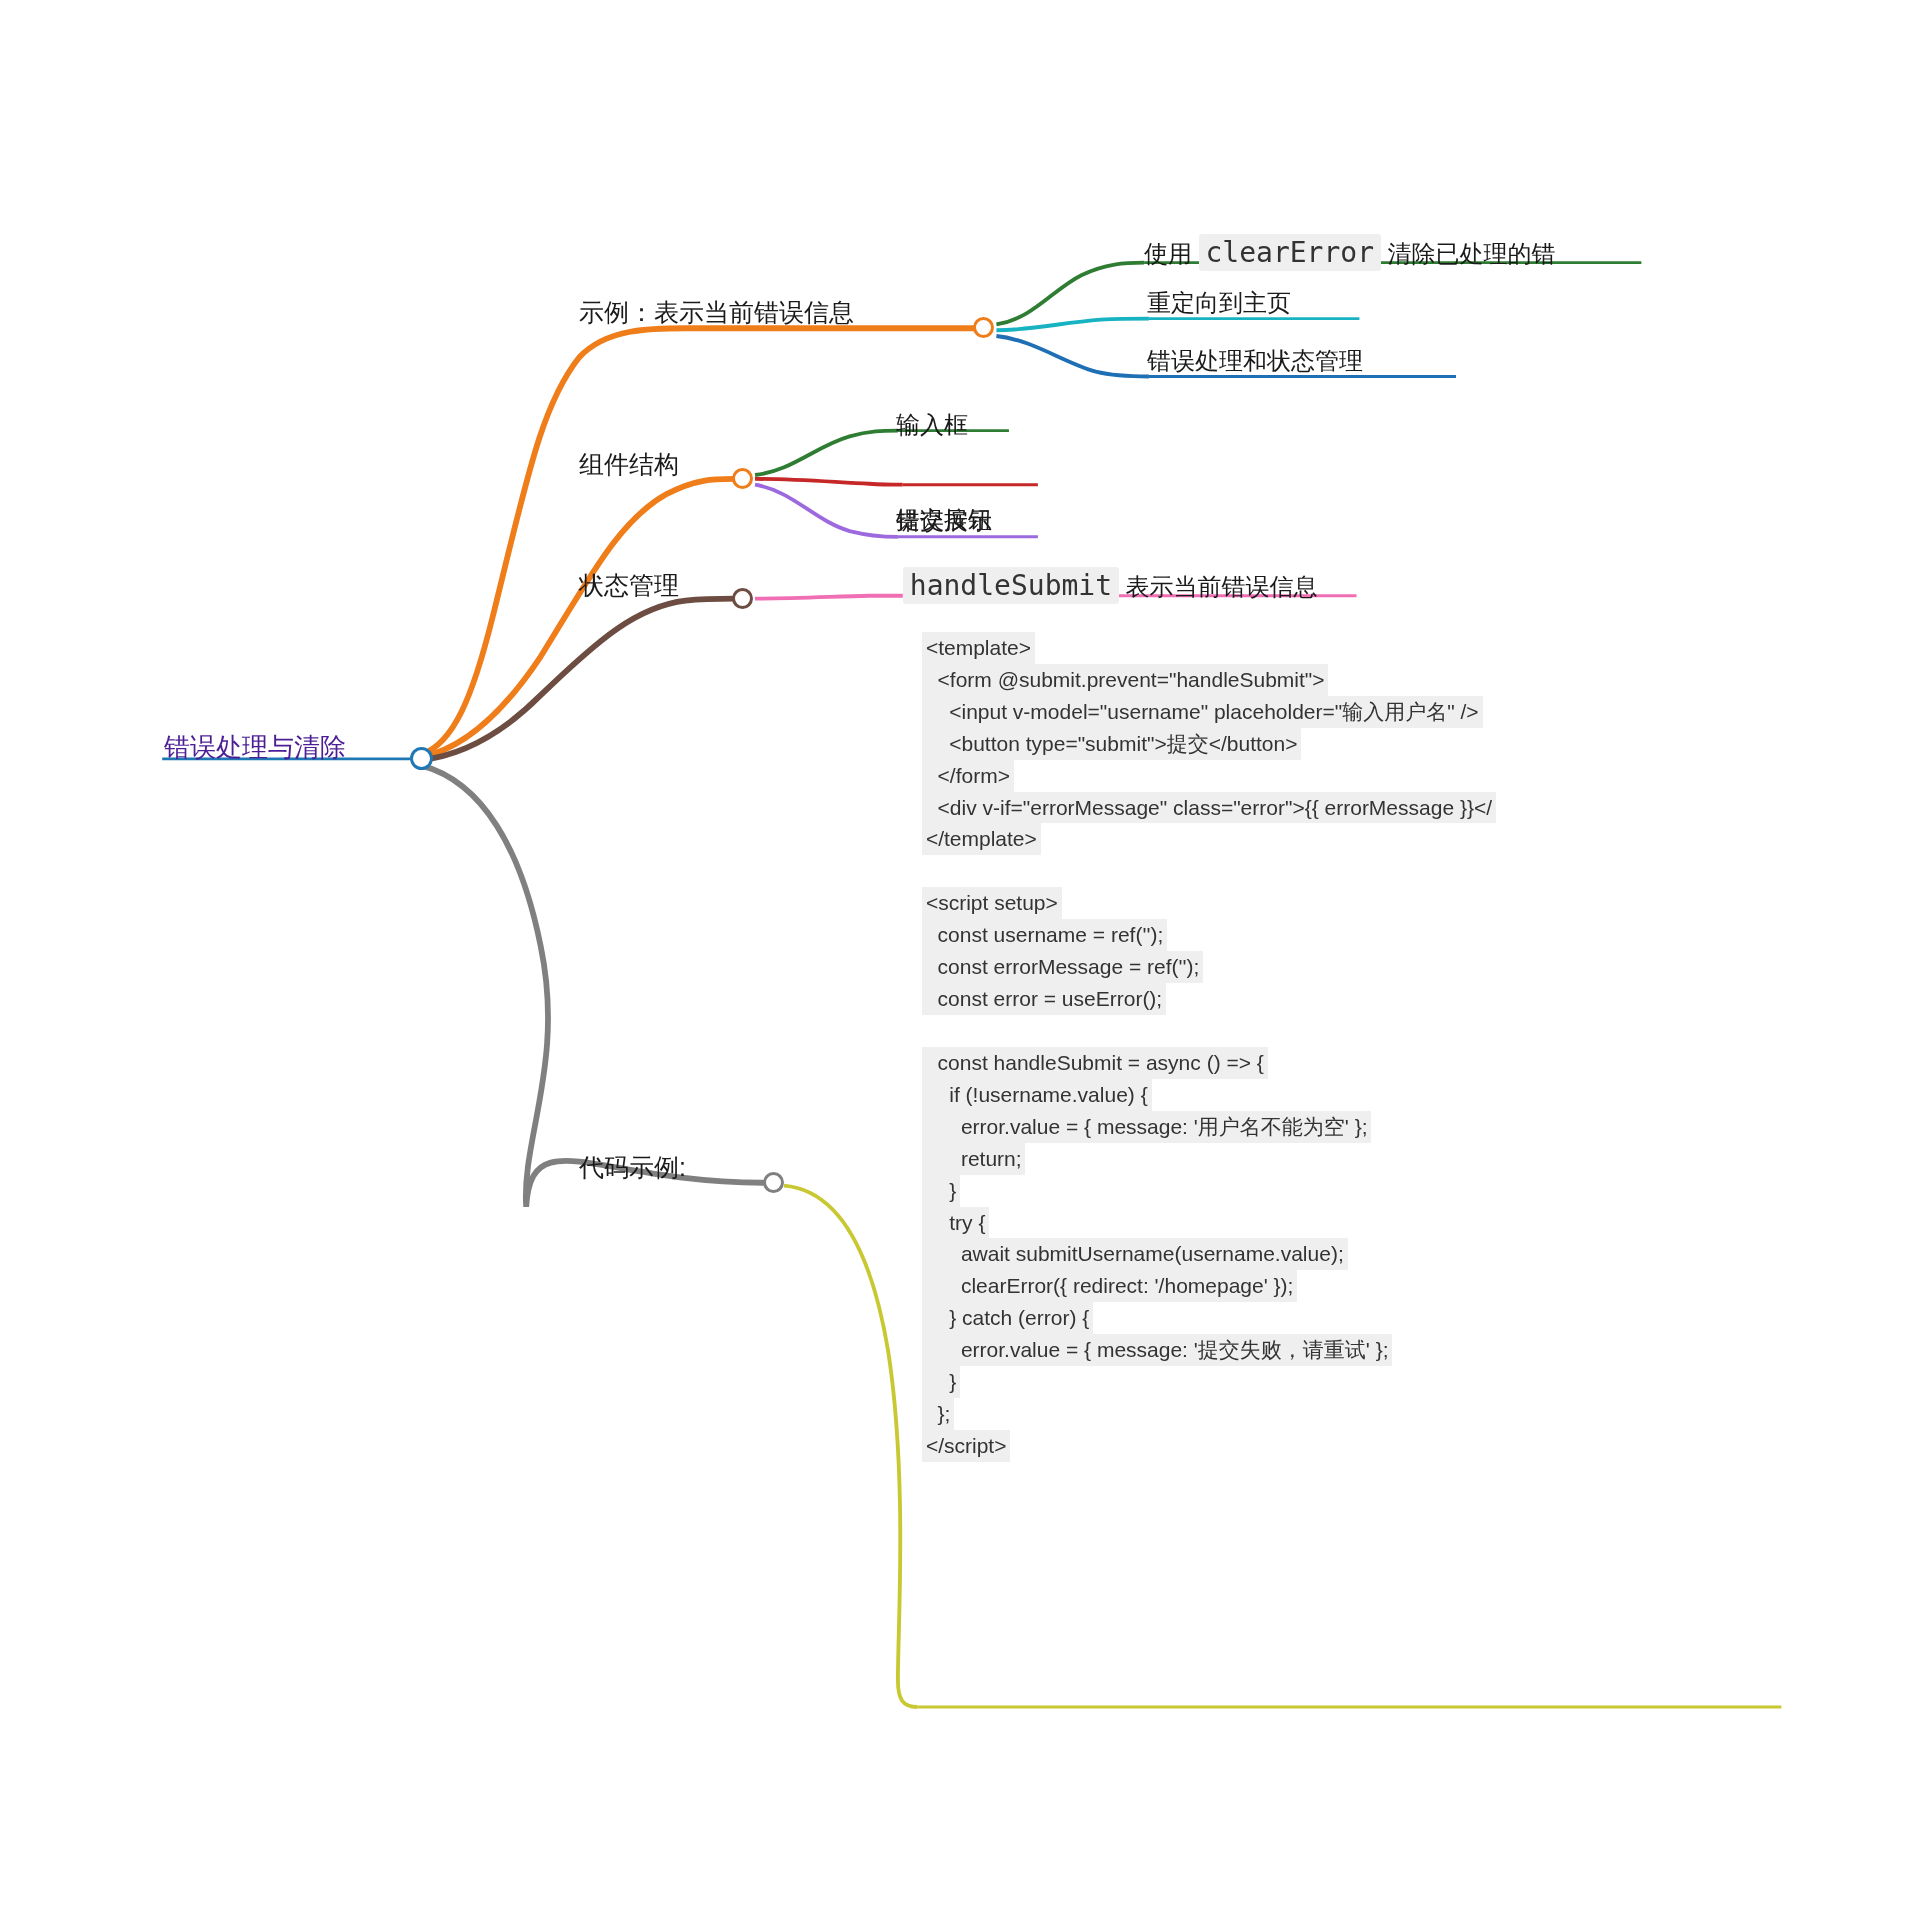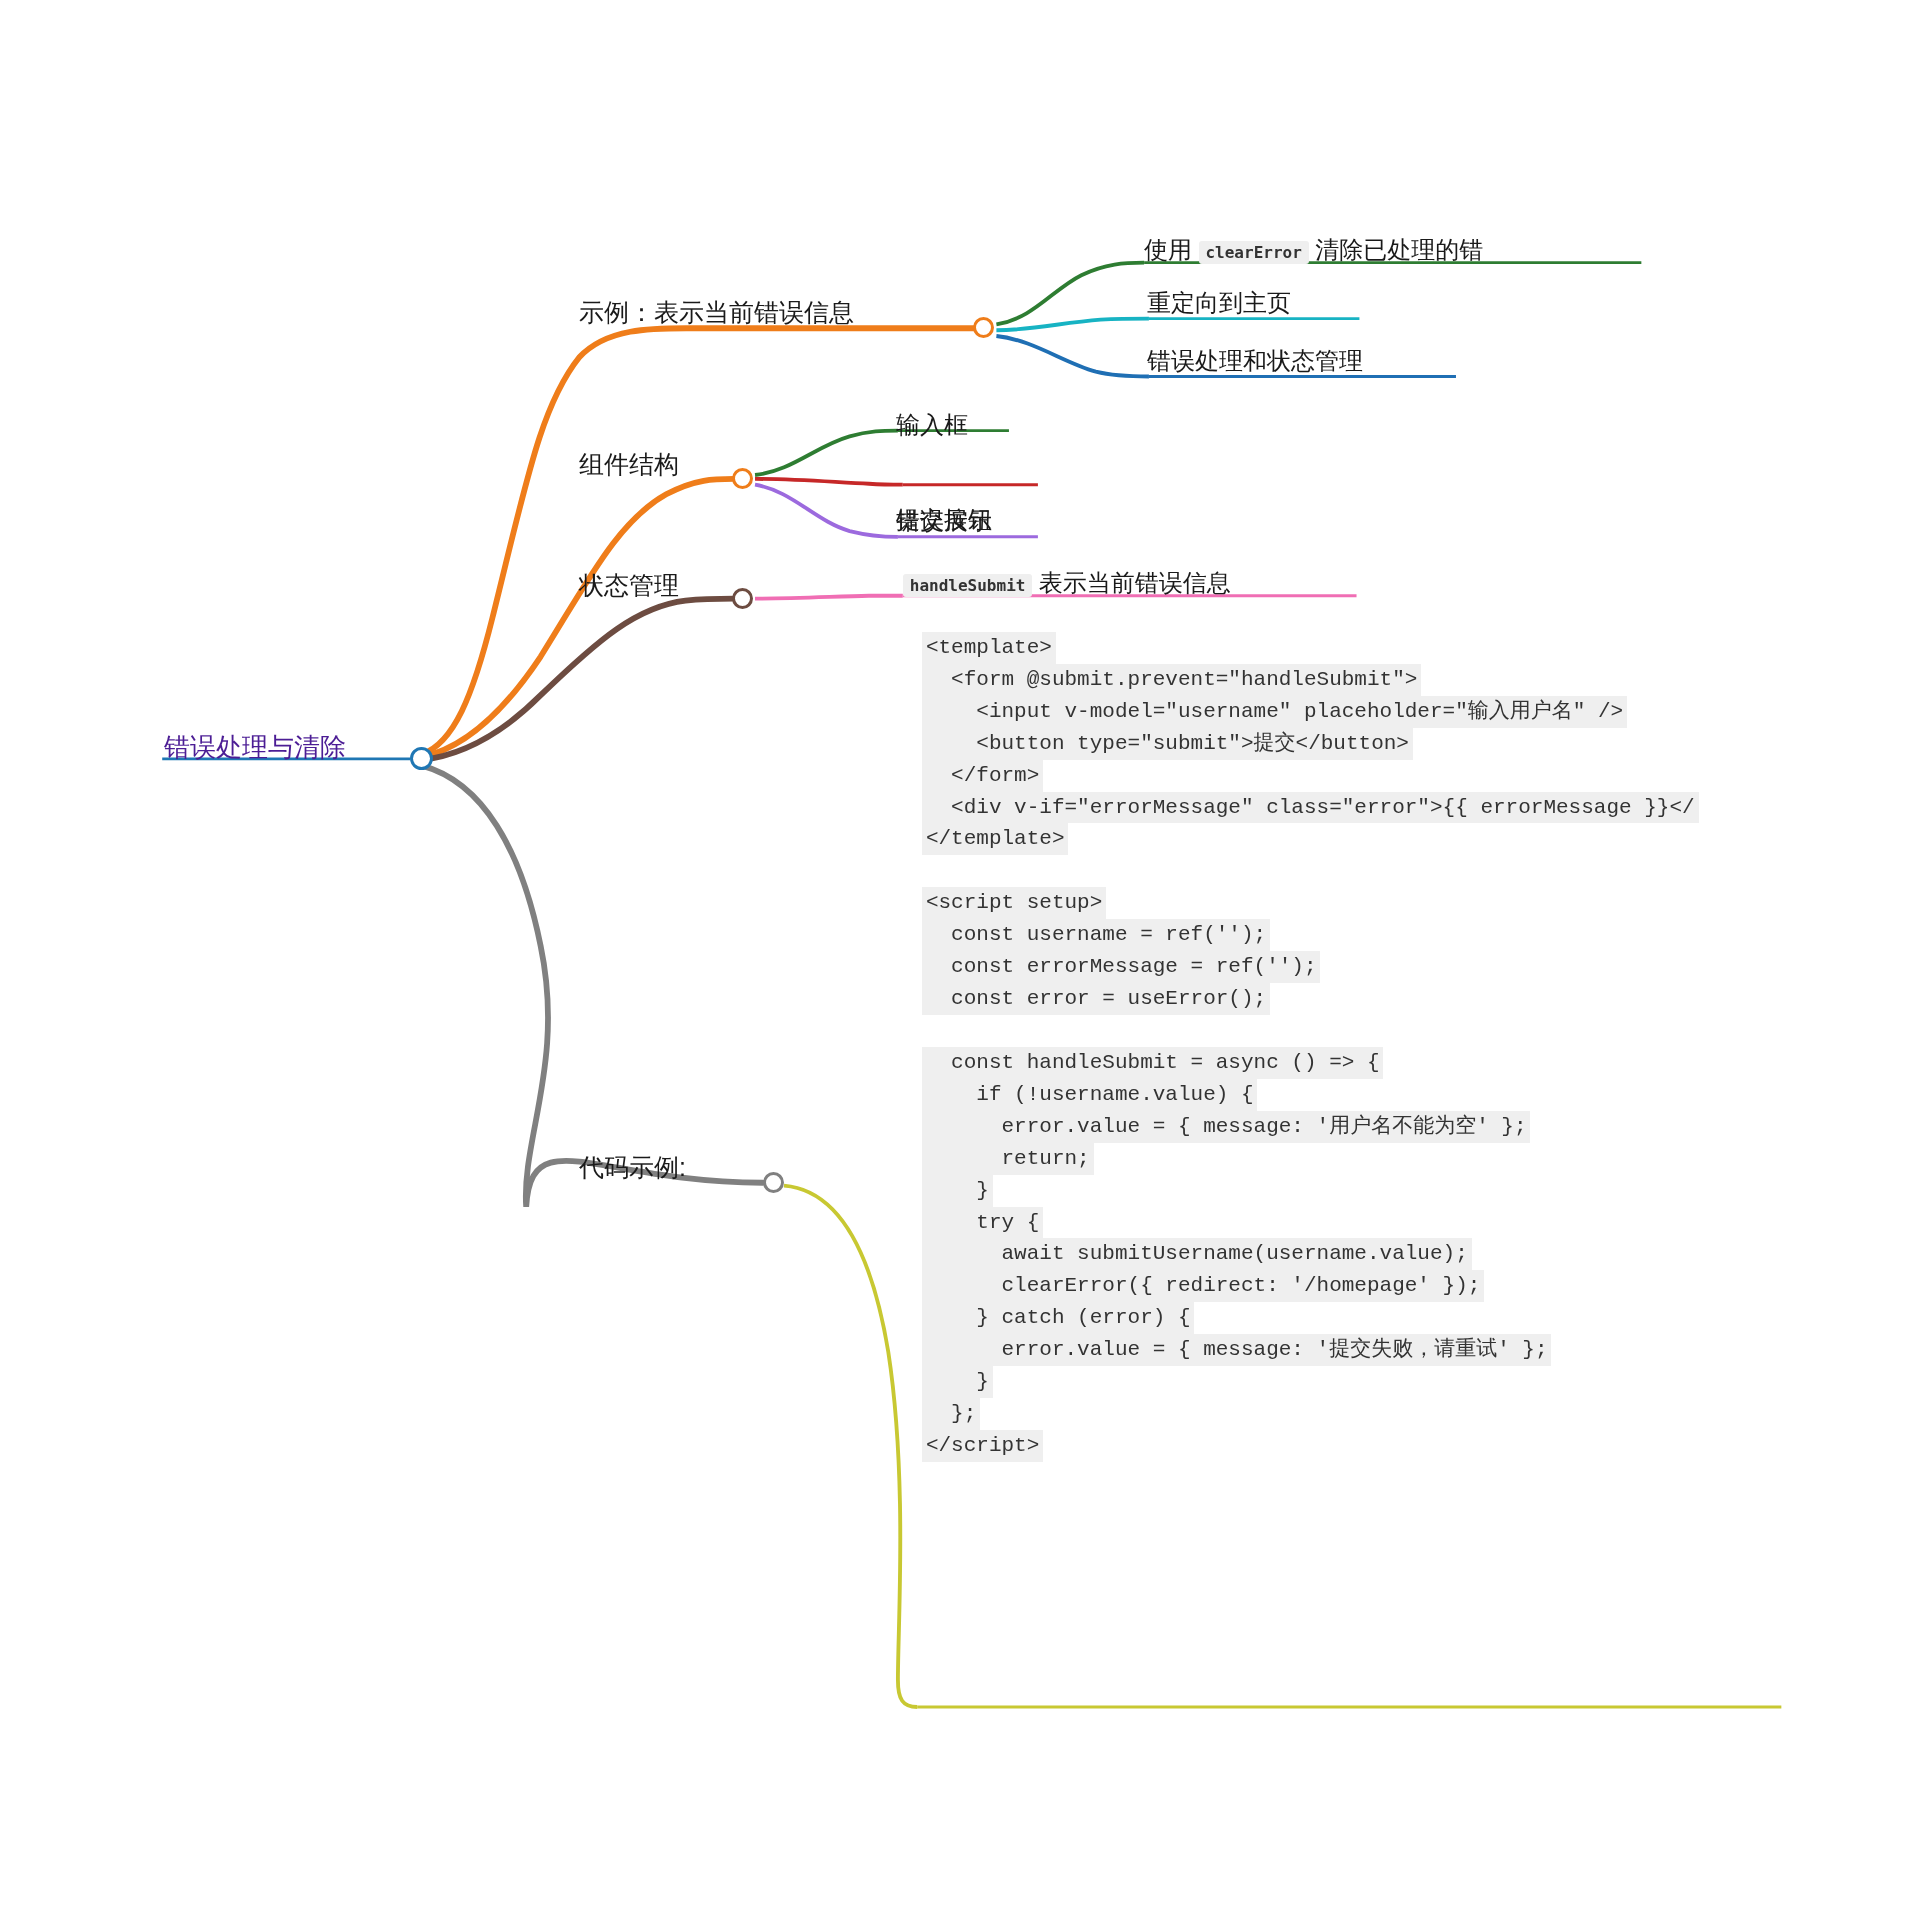--- a/index.html
+++ b/index.html
@@ -41,30 +41,29 @@
   .branch-label {
     font-size: 25px;
     color: #1a1a1a;
   }
   .leaf-label {
     font-size: 24px;
     color: #1a1a1a;
   }
   .code-chip {
     font-family: "DejaVu Sans Mono", monospace;
-    font-size: 16px;
+    font-size: 28px;
     background: #efefef;
     color: #333333;
     padding: 1.9px 6.8px;
     border-radius: 2.9px;
-    font-weight: bold;
   }
   .code-block {
     position: absolute;
-    font-family: Liberation Mono, monospace;
+    font-family: Liberation Sans, sans-serif;
     font-size: 21px;
     line-height: 1.52;
     color: #333333;
     white-space: pre;
   }
   .code-line {
     display: block;
     background: #efefef;
     width: max-content;
     padding: 0 3.9px;

